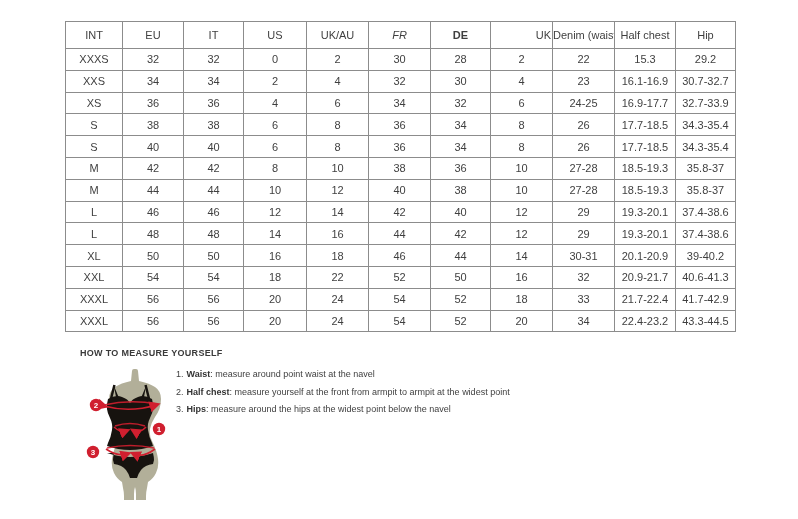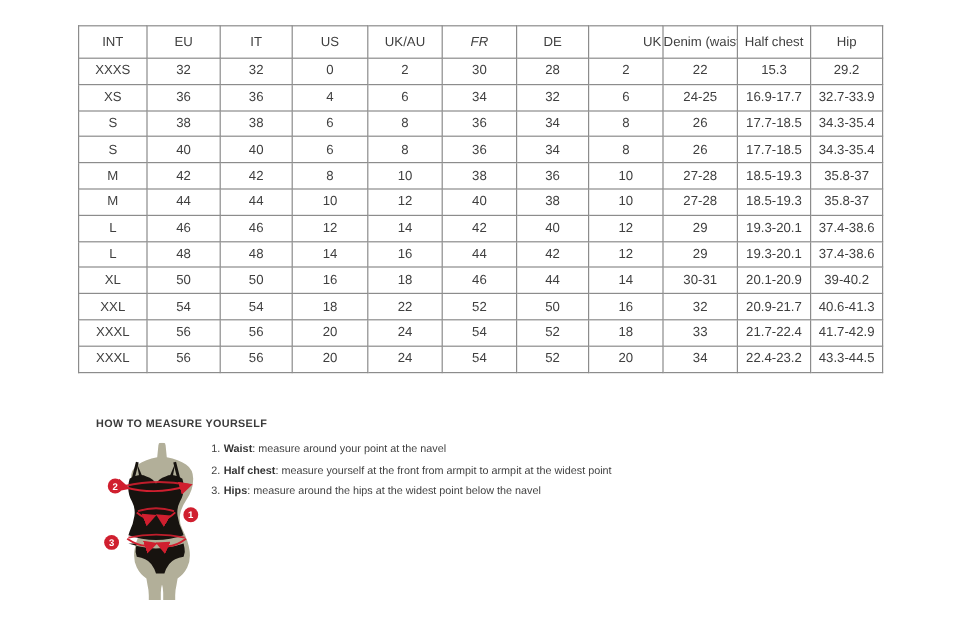--- a/index.html
+++ b/index.html
@@ -34,21 +34,21 @@
     overflow: hidden;
   }
   .size-table thead tr { height: 27px; }
   .size-table tbody tr { height: 21.8px; }
   .size-table th:nth-child(1)  { width: 57px; }
   .size-table th:nth-child(2)  { width: 61px; }
   .size-table th:nth-child(3)  { width: 60px; }
   .size-table th:nth-child(4)  { width: 63px; }
   .size-table th:nth-child(5)  { width: 62px; }
   .size-table th:nth-child(6)  { width: 62px; font-style: italic; }
-  .size-table th:nth-child(7)  { width: 60px; }
+  .size-table th:nth-child(7)  { width: 60px; font-weight: bold; }
   .size-table th:nth-child(8)  { width: 62px; padding-left: 44px; }
   .size-table th:nth-child(9)  { width: 62px; }
   .size-table th:nth-child(10) { width: 61px; }
   .size-table th:nth-child(11) { width: 60px; text-align: center; }
 
   
   .measure-heading {
     position: absolute;
     left: 80px;
     top: 348px;
@@ -105,20 +105,33 @@
           <td>0</td>
           <td>2</td>
           <td>30</td>
           <td>28</td>
           <td>2</td>
           <td>22</td>
           <td>15.3</td>
           <td>29.2</td>
         </tr>
         <tr>
+          <td>XXS</td>
+          <td>34</td>
+          <td>34</td>
+          <td>2</td>
+          <td>4</td>
+          <td>32</td>
+          <td>30</td>
+          <td>4</td>
+          <td>23</td>
+          <td>16.1-16.9</td>
+          <td>30.7-32.7</td>
+        </tr>
+        <tr>
           <td>XS</td>
           <td>36</td>
           <td>36</td>
           <td>4</td>
           <td>6</td>
           <td>34</td>
           <td>32</td>
           <td>6</td>
           <td>24-25</td>
           <td>16.9-17.7</td>
@@ -304,21 +317,21 @@
       </g>
       <g>
         <circle cx="15" cy="83" r="6.2" fill="#d01f2f"></circle>
         <text x="15" y="86" text-anchor="middle" font-size="8" font-weight="bold" fill="#ffffff" font-family="Liberation Sans, sans-serif">3</text>
       </g>
     </svg>
   </div>
 
   <div class="instructions">
     <div class="instr-item">
-      <span class="num">1.</span><b>Waist</b><span>: measure around your point at the navel</span>
+      <span class="num">1.</span><b>Waist</b><span>: measure around point waist at the navel</span>
     </div>
     <div class="instr-item">
       <span class="num">2.</span><b>Half chest</b><span>: measure yourself at the front from armpit to armpit at the widest point</span>
     </div>
     <div class="instr-item">
       <span class="num">3.</span><b>Hips</b><span>: measure around the hips at the widest point below the navel</span>
     </div>
   </div>
 
 </div>

